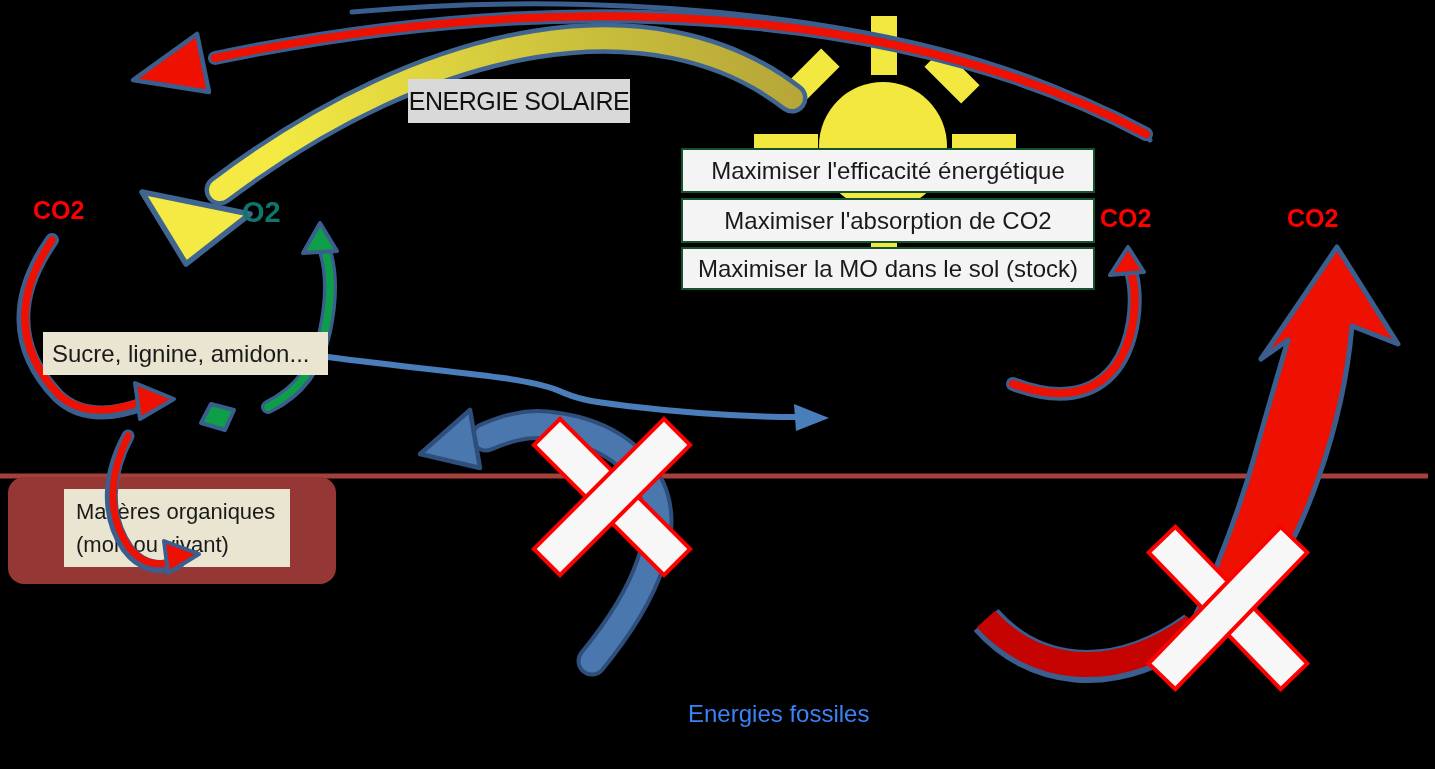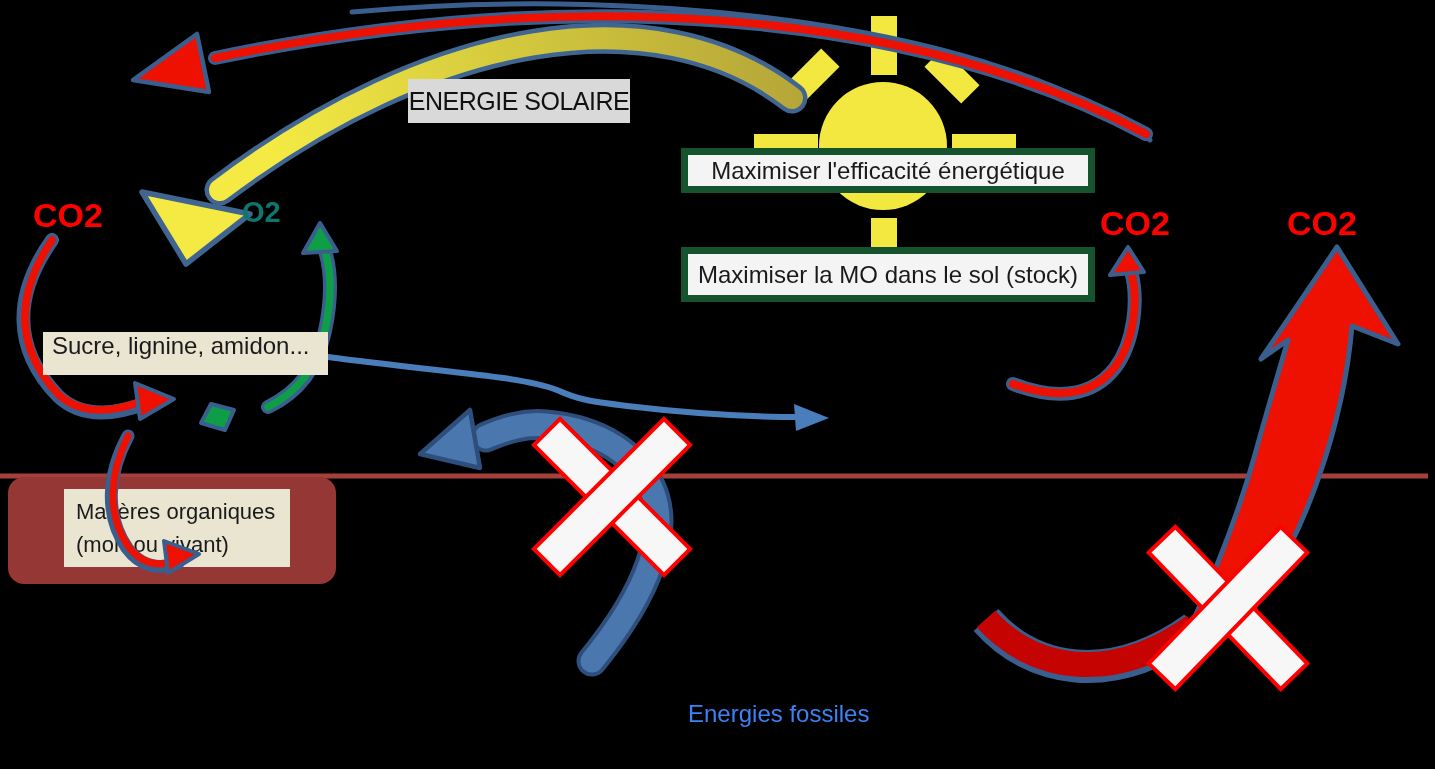--- a/index.html
+++ b/index.html
@@ -2,39 +2,39 @@
 <html><head>
 <meta charset="utf-8">
 <style>
   html,body{margin:0;padding:0;background:#000;}
   .stage{
     position:relative;width:1435px;height:769px;background:#000;overflow:hidden;
     font-family:"Liberation Sans", sans-serif;
   }
   .layer{position:absolute;left:0;top:0;width:1435px;height:769px;}
   .lbl{position:absolute;white-space:pre;}
-  .co2{color:#FF0000;font-weight:bold;font-size:34px;letter-spacing:0px;}
+  .co2{color:#FF0000;font-weight:bold;font-size:25px;letter-spacing:0px;}
   .o2{color:#0f766e;font-weight:bold;font-size:29px;}
   .gray-box{
     position:absolute;left:408px;top:79px;width:222px;height:44px;
     background:#D9D9D9;color:#111;font-size:25px;letter-spacing:-0.5px;
     display:flex;align-items:center;justify-content:center;
   }
   .goal-box{
     position:absolute;left:681px;width:414px;background:#F4F4F4;
-    border:7px solid #14532d;box-sizing:border-box;color:#1a1a1a;font-size:24px;
+    border:2px solid #14532d;box-sizing:border-box;color:#1a1a1a;font-size:24px;
     display:flex;align-items:center;justify-content:center;
   }
   .goal-1{top:148px;height:45px;}
   .goal-2{top:198px;height:45px;}
-  .goal-3{top:247px;height:55px;}
+  .goal-3{top:247px;height:43px;}
   .sucre-box{
     position:absolute;left:43px;top:332px;width:285px;height:43px;
     background:#E9E5D1;color:#1a1a1a;font-size:24px;
-    display:flex;padding-left:9px;box-sizing:border-box;
+    display:flex;align-items:center;padding-left:9px;box-sizing:border-box;
   }
   .om-outer{
     position:absolute;left:8px;top:477px;width:328px;height:107px;
     background:#953735;border-radius:16px;
   }
   .om-inner{
     position:absolute;left:64px;top:489px;width:226px;height:78px;
     background:#E9E5D1;color:#1a1a1a;font-size:22px;line-height:1.5;
     display:flex;flex-direction:column;justify-content:center;
     padding-left:12px;box-sizing:border-box;
@@ -140,20 +140,23 @@
     </g>
   </svg>
 
   <div class="gray-box">
     <span>ENERGIE SOLAIRE</span>
   </div>
 
   <div class="goal-box goal-1">
     <span>Maximiser l'efficacité énergétique</span>
   </div>
+  <div class="goal-box goal-2">
+    <span>Maximiser l'absorption de CO2</span>
+  </div>
   <div class="goal-box goal-3">
     <span>Maximiser la MO dans le sol (stock)</span>
   </div>
 
   <div class="lbl co2" style="left:33px;top:196px;">CO2</div>
   <div class="lbl o2" style="left:242px;top:196px;">O2</div>
   <div class="lbl co2" style="left:1100px;top:204px;">CO2</div>
   <div class="lbl co2" style="left:1287px;top:204px;">CO2</div>
 
   <div class="sucre-box">

